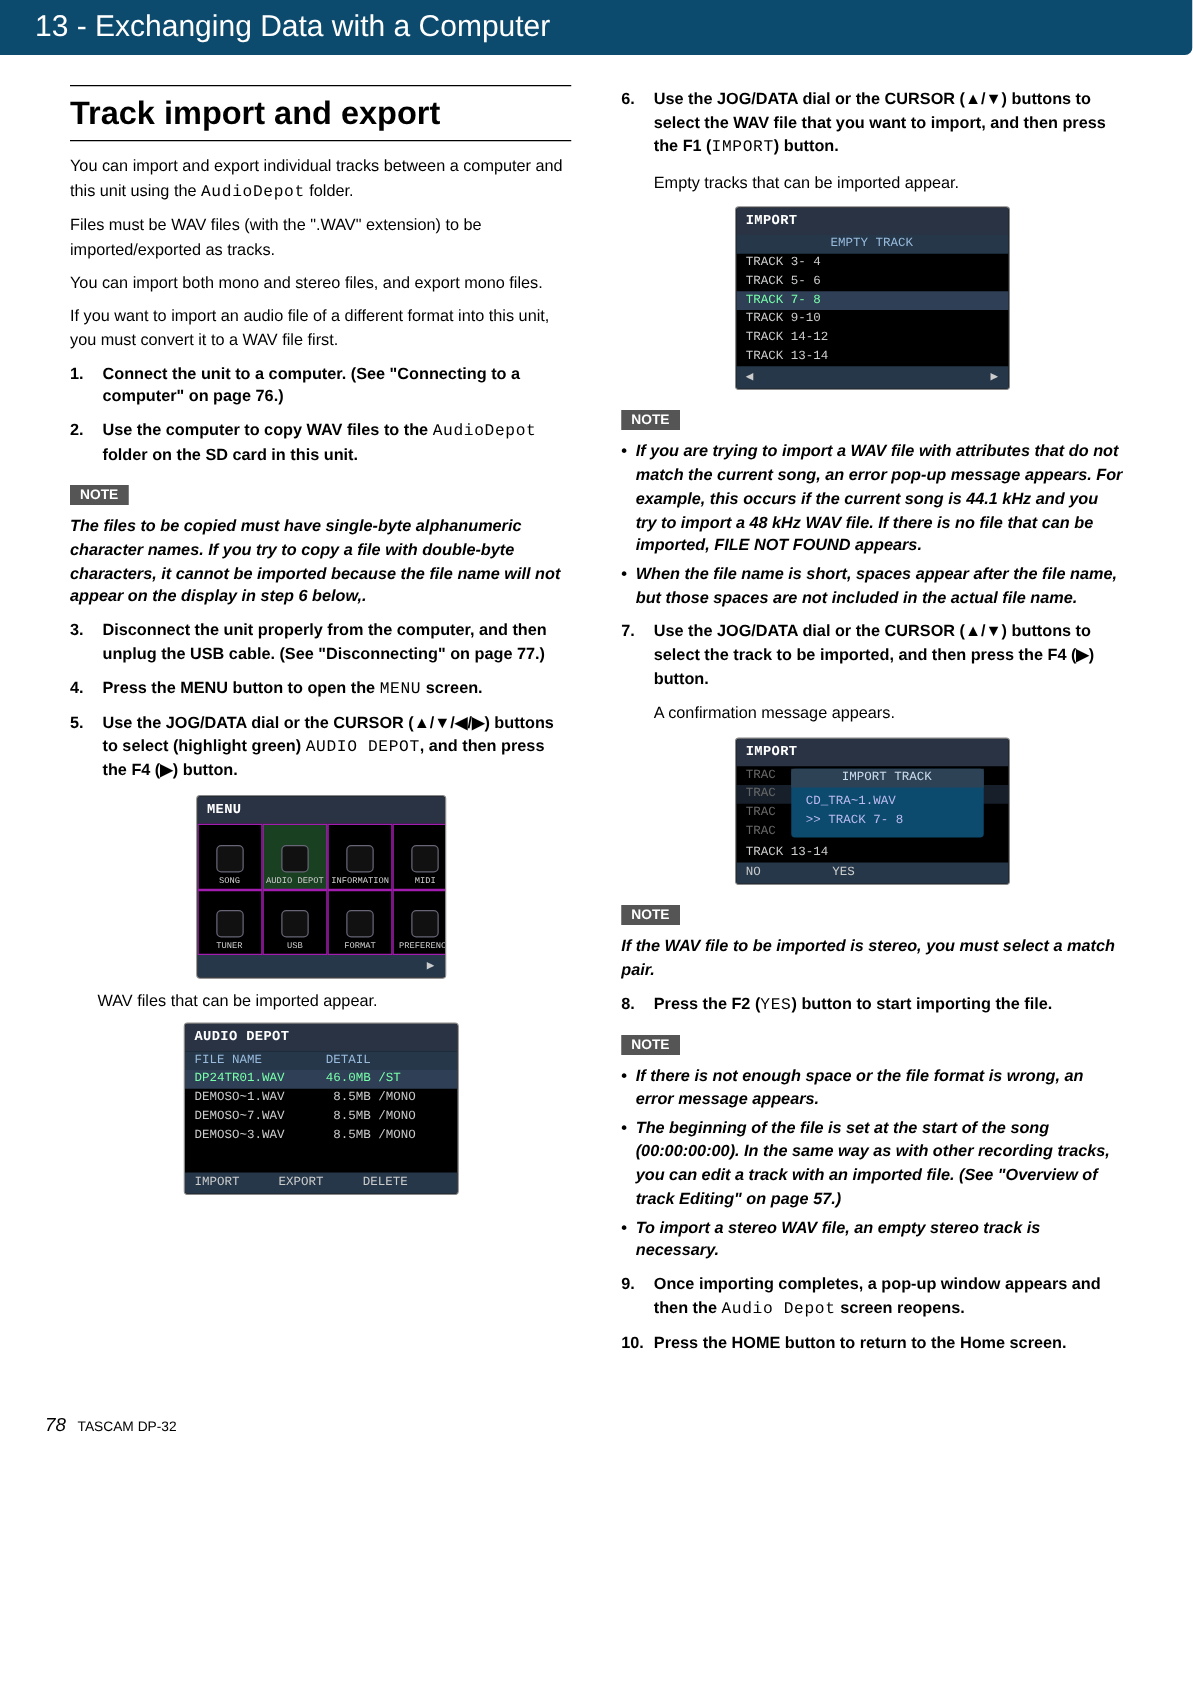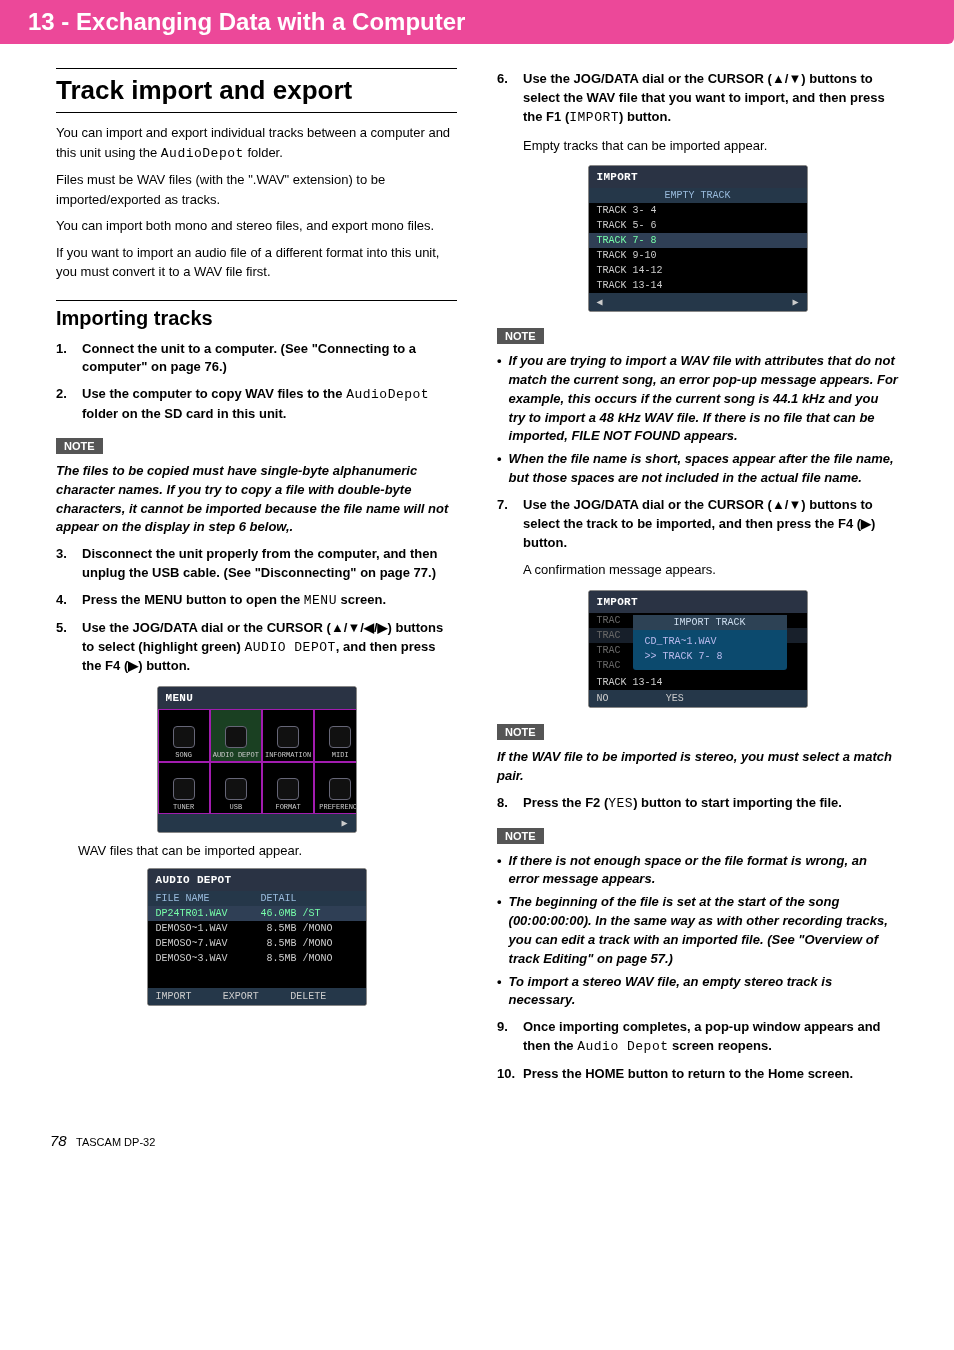--- a/index.html
+++ b/index.html
@@ -3,25 +3,25 @@
 <meta charset="utf-8">
 <style>
   * { box-sizing: border-box; margin: 0; padding: 0; }
   body {
     font-family: -apple-system, BlinkMacSystemFont, "Segoe UI", Arial, sans-serif;
     width: 954px;
     background: #fff;
     color: #000;
   }
   .header-bar {
-    background: #ec4899;
+    background: #0c4a6e;
     color: #fff;
     padding: 8px 28px;
     font-size: 24px;
-    font-weight: 700;
+    font-weight: 400;
     border-radius: 0 0 6px 0;
     margin-bottom: 18px;
   }
   .content {
     padding: 0 56px 30px 56px;
     display: flex;
     gap: 40px;
   }
   .column { flex: 1; min-width: 0; }
   .h1 {
@@ -104,21 +104,20 @@
   .screenshot .hl  { background: #2f3f55; }
   .screenshot .bot { background: #253749; padding: 3px 8px; display:flex; justify-content:space-between;}
   .screenshot.midi .body { display: grid; grid-template-columns: repeat(4,1fr); font-size: 7px; text-align:center;}
   .screenshot.midi .cell { border: 1px solid #a21caf; aspect-ratio:1/1; display:flex; flex-direction:column; justify-content:flex-end; align-items:center; padding:2px;}
   .screenshot.midi .ico { width:22px; height:22px; border:1px solid #667; border-radius:4px; margin-bottom:3px; background:#111;}
   .caption { font-size: 13px; text-align: left; margin: 10px 0 4px 22px;}
   .page-footer {
     padding: 10px 56px 40px 36px;
     font-size: 12px;
     font-style: italic;
-    margin-left: 14px;
   }
   .page-footer .pg { font-style: italic; font-size: 15px; font-weight: 400; margin-right: 6px;}
   .popup {
     position: relative; background:#0c4a6e; margin:6px 10px; padding:6px 8px; color:#bbe; border-radius:3px;
   }
 </style>
 </head>
 <body>
 
 <div class="header-bar">13 - Exchanging Data with a Computer</div>
@@ -128,21 +127,20 @@
   <div class="column">
     <div class="h1">Track import and export</div>
 
     <p>
       <span>You can import and export individual tracks between a computer and this unit using the </span><span class="special">AudioDepot</span><span> folder.</span>
     </p>
     <p>Files must be WAV files (with the ".WAV" extension) to be imported/exported as tracks.</p>
     <p>You can import both mono and stereo files, and export mono files.</p>
     <p>If you want to import an audio file of a different format into this unit, you must convert it to a WAV file first.</p>
 
-    <div class="h2">Importing tracks</div>
 
     <ol>
       <li>
           <span class="num">1.</span>
           <span class="txt">Connect the unit to a computer. (See "Connecting to a computer" on page 76.)</span>
         </li>
       <li>
           <span class="num">2.</span>
         <span class="txt"><span>Use the computer to copy WAV files to the </span><span class="special" style="font-weight:400">AudioDepot</span><span> folder on the SD card in this unit.</span></span>
       </li>

